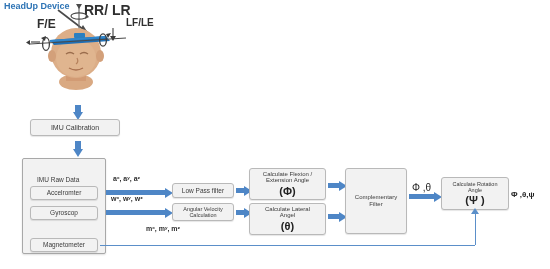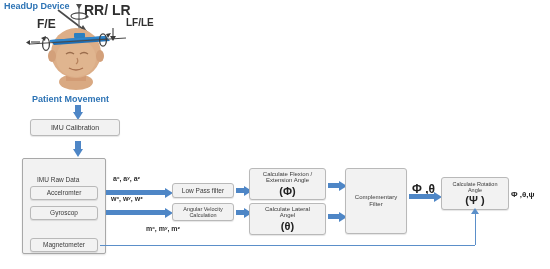--- a/index.html
+++ b/index.html
@@ -158,21 +158,20 @@
 
       <g fill="none" stroke="#3d3d3d" stroke-width="1.3">
         <ellipse cx="103" cy="40" rx="3.4" ry="6.2"></ellipse>
       </g>
       <polygon points="106,34 111,33 108,38" fill="#3d3d3d"></polygon>
       <line x1="113" y1="28" x2="113" y2="37" stroke="#3d3d3d" stroke-width="1.1"></line>
       <polygon points="110,36 116,36 113,41" fill="#3d3d3d"></polygon>
     </svg>
   </div>
 
-  <div class="lbl lbl-blue" style="left:32px;top:94px;font-size:9px;">Patient Movement</div>
 
   <div class="arrow-v" style="left:75px;top:105px;height:8px;"></div>
 
   <div class="box" style="left:30px;top:119px;width:90px;height:17px;font-size:7px;">
     <span>IMU Calibration</span>
   </div>
 
   <div class="arrow-v" style="left:75px;top:141px;height:9px;"></div>
 
   <div class="group" style="left:22px;top:158px;width:84px;height:96px;"></div>
@@ -225,21 +224,21 @@
   </div>
 
   <div class="arrow-h" style="left:328px;top:183px;width:12px;"></div>
   <div class="arrow-h" style="left:328px;top:214px;width:12px;"></div>
 
   <div class="box box-stack" style="left:345px;top:168px;width:62px;height:66px;font-size:6px;">
     <span>Complementary</span>
     <span>Filter</span>
   </div>
 
-  <div class="lbl" style="left:412px;top:182px;font-size:12px;color:#222;font-weight:bold;">Φ ,θ</div>
+  <div class="lbl" style="left:412px;top:182px;font-size:10px;color:#222;font-weight:normal;">Φ ,θ</div>
 
   <div class="arrow-h" style="left:409px;top:194px;width:26px;"></div>
 
   <div class="box box-stack" style="left:441px;top:177px;width:68px;height:33px;font-size:5.5px;">
     <span>Calculate Rotation</span>
     <span>Angle</span>
     <span class="big-sym" style="margin-top:1px;">(Ψ )</span>
   </div>
 
   <div class="lbl" style="left:511px;top:190px;font-size:8px;color:#222;font-weight:bold;">Φ ,θ,ψ</div>

